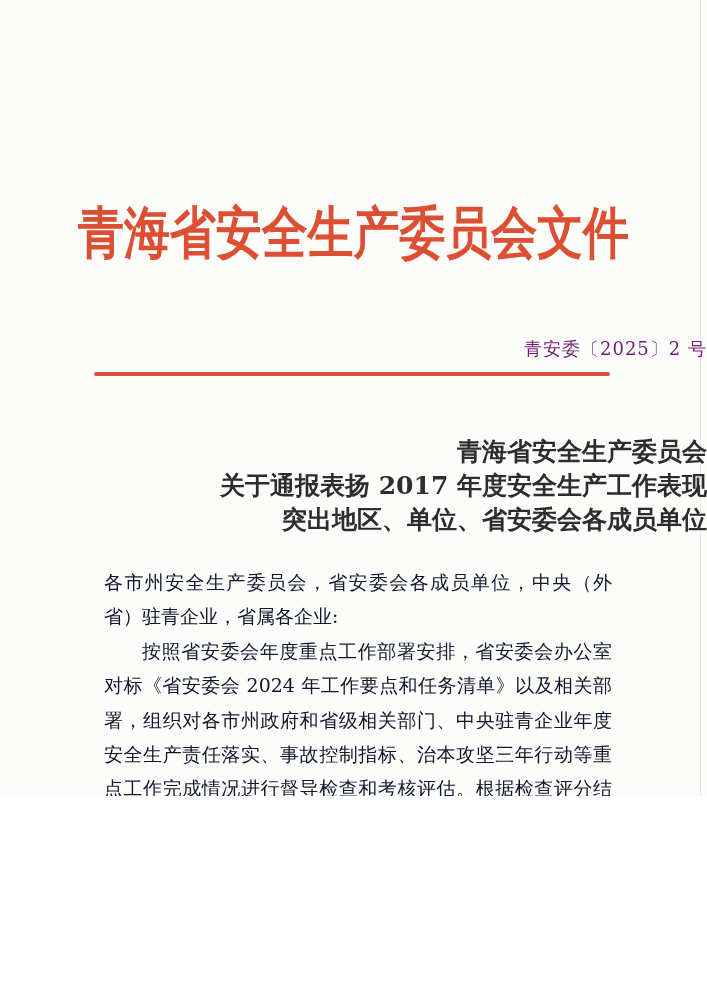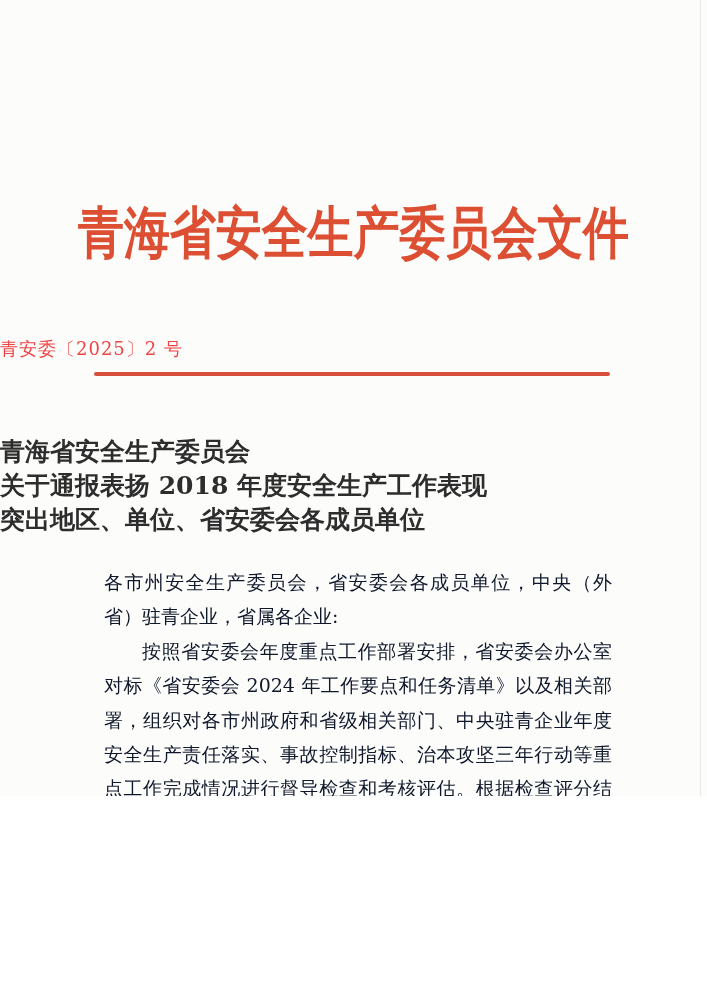--- a/index.html
+++ b/index.html
@@ -35,41 +35,41 @@
     color: #dc4f32;
     transform: scaleX(0.82);
     transform-origin: 50% 50%;
     white-space: nowrap;
   }
   .doc-number {
     position: absolute;
     top: 336px;
     left: 0;
     width: 100%;
-    text-align: left;
+    text-align: right;
     font-size: 18px;
     line-height: 26px;
-    color: #ef4444;
+    color: #701a75;
     letter-spacing: 1px;
   }
   .red-rule {
     position: absolute;
     top: 372px;
     left: 94px;
     width: 516px;
     height: 4px;
     background: #d6503c;
     border-radius: 2px;
   }
   .doc-title {
     position: absolute;
     top: 435px;
     left: 0;
     width: 100%;
-    text-align: left;
+    text-align: right;
     font-size: 25px;
     line-height: 34px;
     font-weight: bold;
     color: #2d2d2d;
   }
   .body-text {
     position: absolute;
     top: 565px;
     left: 104px;
     width: 508px;
@@ -100,21 +100,21 @@
   <div class="scan-edge-right"></div>
 
   <div class="letterhead">青海省安全生产委员会文件</div>
 
   <div class="doc-number">青安委〔2025〕2 号</div>
 
   <div class="red-rule"></div>
 
   <div class="doc-title">
     <div>青海省安全生产委员会</div>
-    <div>关于通报表扬 2018 年度安全生产工作表现</div>
+    <div>关于通报表扬 2017 年度安全生产工作表现</div>
     <div>突出地区、单位、省安委会各成员单位</div>
   </div>
 
   <div class="body-text">
     <p>各市州安全生产委员会，省安委会各成员单位，中央（外省）驻青企业，省属各企业:</p>
     <p class="indent">按照省安委会年度重点工作部署安排，省安委会办公室对标《省安委会 2024 年工作要点和任务清单》以及相关部署，组织对各市州政府和省级相关部门、中央驻青企业年度安全生产责任落实、事故控制指标、治本攻坚三年行动等重点工作完成情况进行督导检查和考核评估。根据检查评分结果和日常工作开展成效，经综合评定，并报请省政府领导同意，西宁市等 3 个地区、省发展改革委等 62 个单位、中国石油天然气股份有限公司青海销售分公司等 83 家企业以及 199 名个人被通报表扬为</p>
   </div>
 
   <div class="page-number">— 1 —</div>
 

